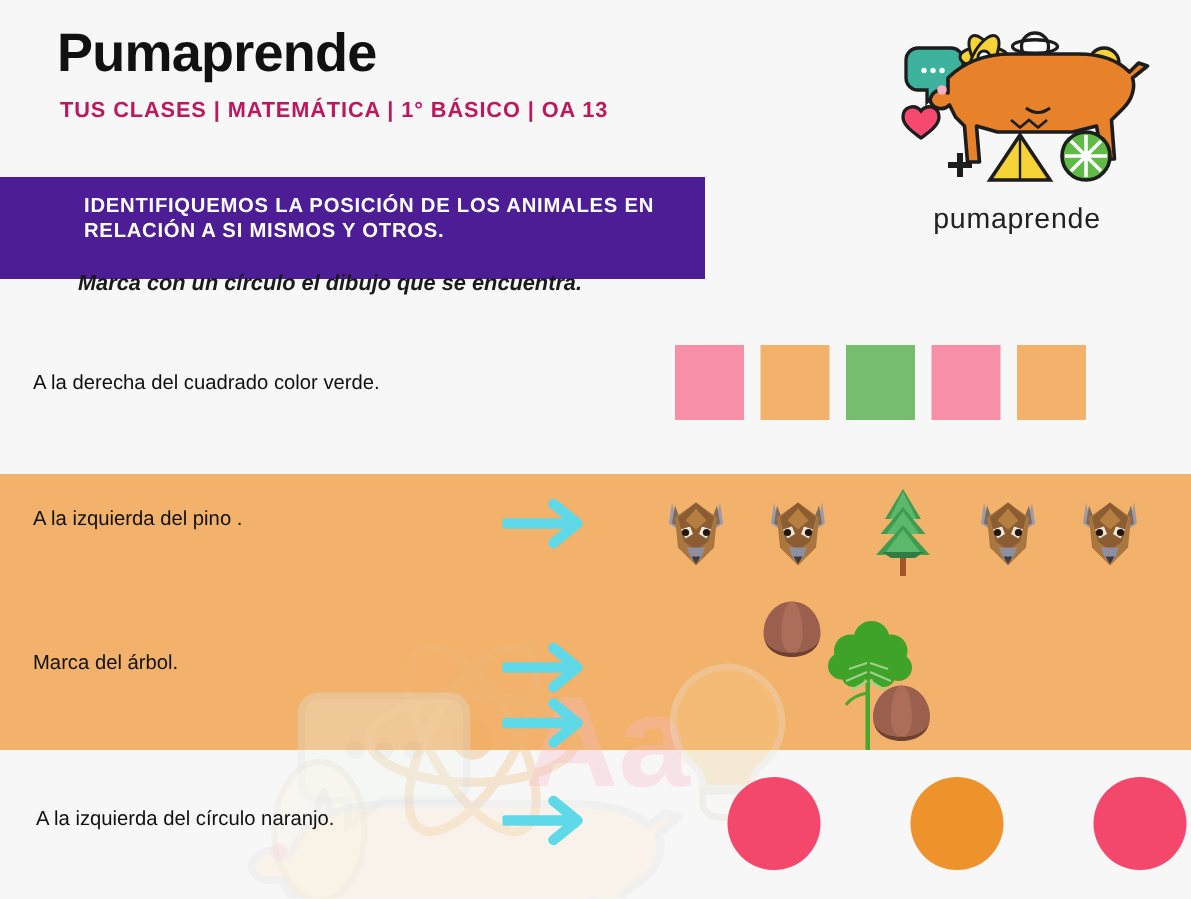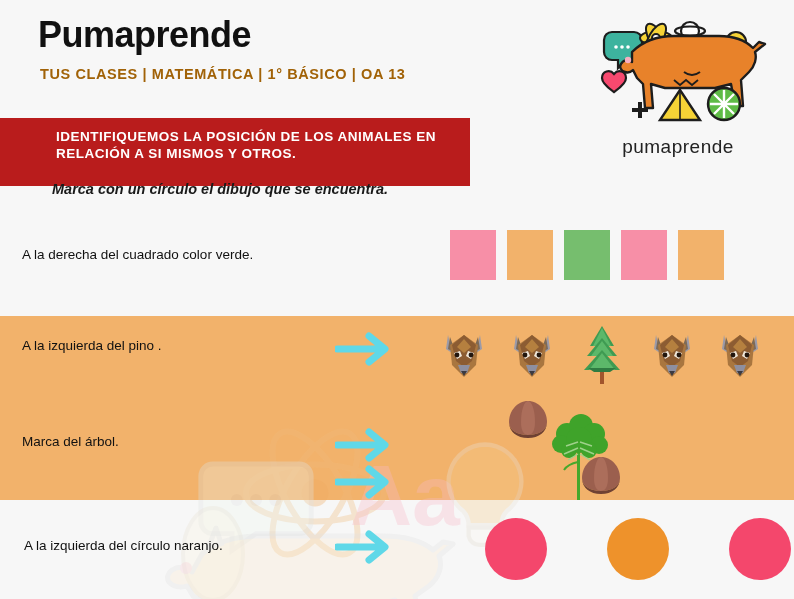--- a/index.html
+++ b/index.html
@@ -20,34 +20,34 @@
   .band-orange{position:absolute;left:0;width:794px;background:#f2b26b;}
 
   
   .header{position:absolute;left:0;top:0;width:794px;height:118px;z-index:5;}
   .title{
     position:absolute;left:38px;top:14px;
     font-size:36px;font-weight:bold;color:#111;letter-spacing:-.5px;
   }
   .subtitle{
     position:absolute;left:40px;top:66px;
-    font-size:14.5px;font-weight:bold;color:#a16207;letter-spacing:.6px;
+    font-size:14.5px;font-weight:bold;color:#be185d;letter-spacing:.6px;
   }
 
   
   .logo{position:absolute;left:588px;top:14px;width:180px;height:148px;z-index:6;}
   .logo-word{
     position:absolute;left:0;top:122px;width:180px;text-align:center;
     font-size:19px;color:#222;letter-spacing:.5px;
   }
 
   
   .objective{
     position:absolute;left:0;top:118px;width:470px;height:68px;
-    background:#b91c1c;z-index:5;
+    background:#4c1d95;z-index:5;
   }
   .objective-text{
     position:absolute;left:56px;top:10px;width:400px;
     color:#fff;font-size:13.5px;font-weight:bold;line-height:17px;
     letter-spacing:.5px;
   }
   .instruction{
     position:absolute;left:52px;top:181px;z-index:5;
     font-size:14.5px;font-style:italic;font-weight:bold;color:#1a1a1a;
   }

